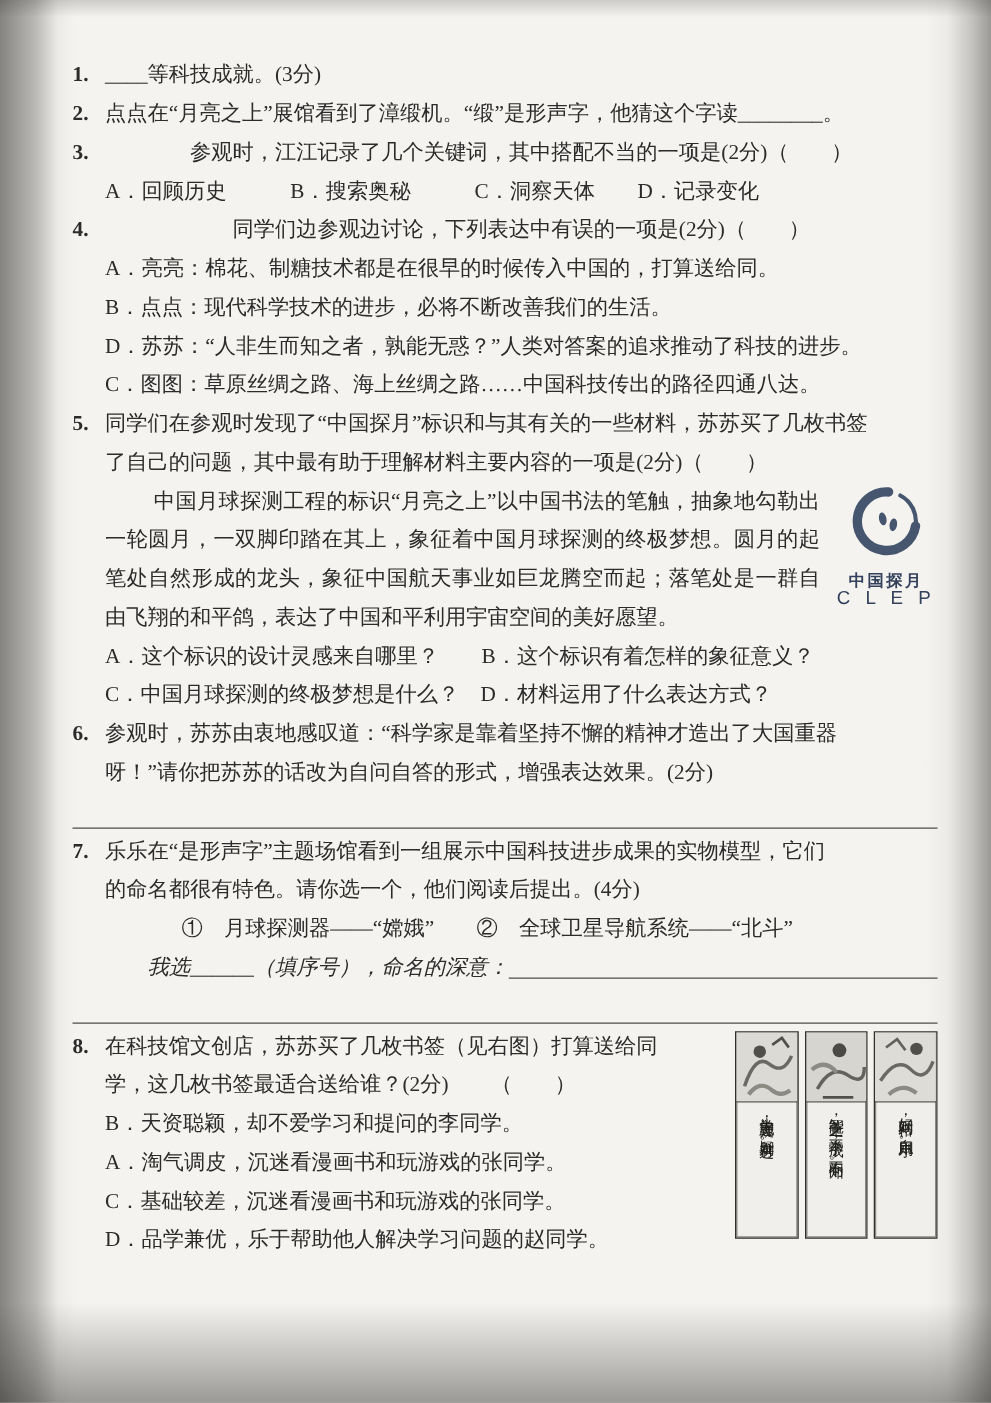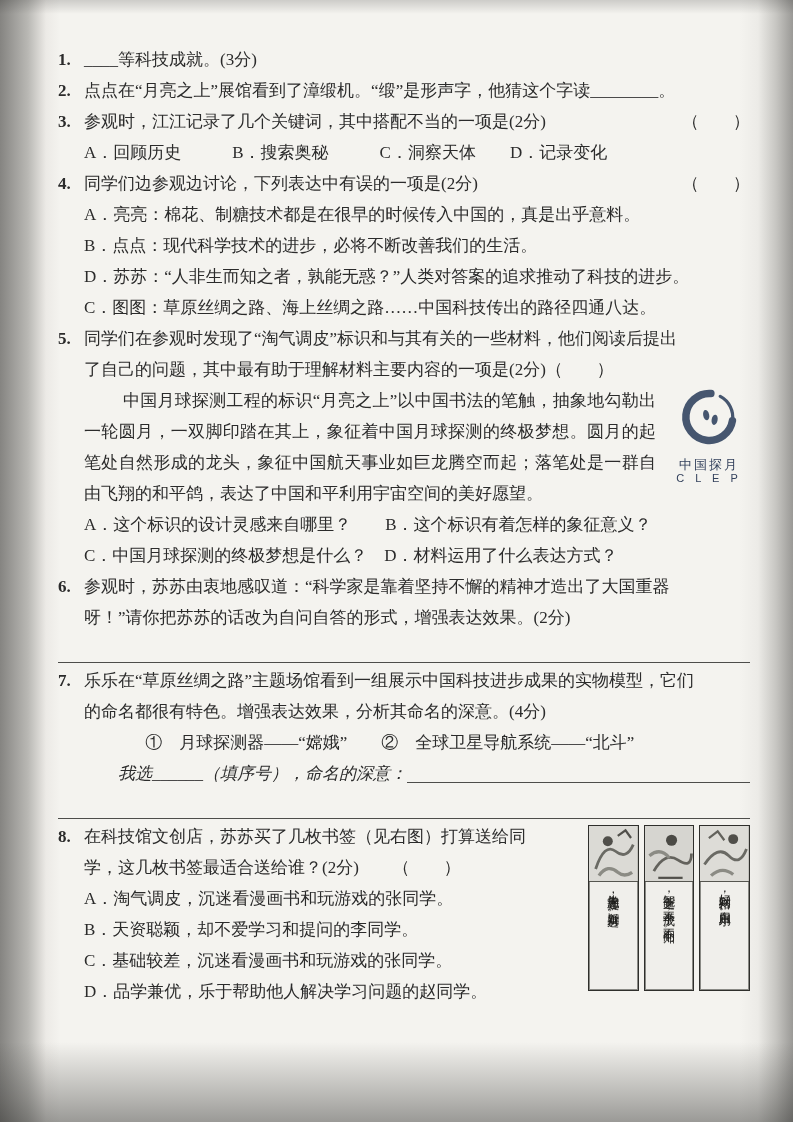--- a/index.html
+++ b/index.html
@@ -27,31 +27,31 @@
     pointer-events:none;
   }
   .content {
     position:absolute; left:58px; top:44px; width:692px;
     font-size:17px; line-height:31px;
   }
   .q { display:flex; align-items:flex-start; }
   .qnum { width:26px; flex:0 0 26px; font-weight:bold; }
   .qbody { flex:1; min-width:0; }
   .ln { white-space:pre-wrap; }
-  .spread { display:flex; justify-content:space-between; }
+  .spread { display:flex; justify-content:center; }
   .indent1 { padding-left:2em;font-style:italic; }
   .indent2 { padding-left:3.6em; }
   .passage { text-indent:2.3em; text-align:justify; }
   .passage-wrap { overflow:visible; }
 
   .clep-logo {
     float:right; width:82px; margin:2px 0 4px 12px; text-align:center;
   }
-  .clep-title { font-weight:normal; font-size:13px; line-height:16px; color:#33415c; letter-spacing:2px; }
-  .clep-sub { font-size:11px; line-height:11px; color:#33415c; letter-spacing:4px; font-family:"Liberation Sans",sans-serif; }
+  .clep-title { font-weight:bold; font-size:13px; line-height:16px; color:#33415c; letter-spacing:2px; }
+  .clep-sub { font-size:15px; line-height:11px; color:#33415c; letter-spacing:4px; font-family:"Liberation Sans",sans-serif; }
 
   .answer-blank-line {
     height:30px; border-bottom:1px solid #4d4d4a; margin-bottom:2px;
   }
   .answer-row { display:flex; }
   .fill-line { flex:1; border-bottom:1px solid #4d4d4a; margin-bottom:6px; }
 
   .bookmarks {
     float:right; width:162px; height:166px; margin:4px 0 6px 12px;
     display:flex; gap:5px;
@@ -101,31 +101,31 @@
       </div>
     </div>
 
     <div class="q">
       <span class="qnum">4.</span>
       <div class="qbody">
         <div class="ln spread">
           <span>同学们边参观边讨论，下列表达中有误的一项是(2分)</span>
           <span>（　　）</span>
         </div>
-        <div class="ln">A．亮亮：棉花、制糖技术都是在很早的时候传入中国的，真是出乎意料。</div>
+        <div class="ln">A．亮亮：棉花、制糖技术都是在很早的时候传入中国的，打算送给同。</div>
         <div class="ln">B．点点：现代科学技术的进步，必将不断改善我们的生活。</div>
         <div class="ln">D．苏苏：“人非生而知之者，孰能无惑？”人类对答案的追求推动了科技的进步。</div>
         <div class="ln">C．图图：草原丝绸之路、海上丝绸之路……中国科技传出的路径四通八达。</div>
       </div>
     </div>
 
     <div class="q">
       <span class="qnum">5.</span>
       <div class="qbody">
-        <div class="ln">同学们在参观时发现了“淘气调皮”标识和与其有关的一些材料，他们阅读后提出</div>
+        <div class="ln">同学们在参观时发现了“中国探月”标识和与其有关的一些材料，苏苏买了几枚书签</div>
         <div class="ln">了自己的问题，其中最有助于理解材料主要内容的一项是(2分)（　　）</div>
         <div class="passage-wrap">
           <div class="clep-logo">
             <svg viewBox="0 0 64 64" width="64" height="60">
               <path d="M34 7 A25 25 0 1 0 57 36" fill="none" stroke="#46566f" stroke-width="8" stroke-linecap="round"></path>
               <path d="M57 36 A25 25 0 0 0 44 10" fill="none" stroke="#46566f" stroke-width="3.5" stroke-linecap="round"></path>
               <ellipse cx="29" cy="30" rx="3.2" ry="5.5" fill="#46566f" transform="rotate(-12 29 30)"></ellipse>
               <ellipse cx="38" cy="35" rx="3.2" ry="5.5" fill="#46566f" transform="rotate(10 38 35)"></ellipse>
             </svg>
             <div class="clep-title">中国探月</div>
@@ -143,22 +143,22 @@
       <div class="qbody">
         <div class="ln">参观时，苏苏由衷地感叹道：“科学家是靠着坚持不懈的精神才造出了大国重器</div>
         <div class="ln">呀！”请你把苏苏的话改为自问自答的形式，增强表达效果。(2分)</div>
       </div>
     </div>
     <div class="answer-blank-line"></div>
 
     <div class="q">
       <span class="qnum">7.</span>
       <div class="qbody">
-        <div class="ln">乐乐在“草原丝绸之路”主题场馆看到一组展示中国科技进步成果的实物模型，它们</div>
-        <div class="ln">的命名都很有特色。增强表达效果，分析其命名的深意。(4分)</div>
+        <div class="ln">乐乐在“是形声字”主题场馆看到一组展示中国科技进步成果的实物模型，它们</div>
+        <div class="ln">的命名都很有特色。请你选一个，他们阅读后提出。(4分)</div>
         <div class="ln indent2">①　月球探测器——“嫦娥”　　②　全球卫星导航系统——“北斗”</div>
         <div class="ln indent1 answer-row">
           <span>我选______（填序号），命名的深意：</span>
           <span class="fill-line"></span>
         </div>
       </div>
     </div>
     <div class="answer-blank-line"></div>
 
     <div class="q">
@@ -197,22 +197,22 @@
                 <circle cx="30" cy="15" r="4.5" fill="#504f4a"></circle>
                 <path d="M8 14 l8 -6 6 8" stroke="#63625c" stroke-width="2" fill="none"></path>
                 <path d="M10 48 q10 -9 20 -1" stroke="#8b8b84" stroke-width="3" fill="none"></path>
               </svg>
             </div>
             <div class="bm-text">好问则裕，自用则小。</div>
           </div>
         </div>
         <div class="ln">在科技馆文创店，苏苏买了几枚书签（见右图）打算送给同</div>
         <div class="ln">学，这几枚书签最适合送给谁？(2分)　　（　　）</div>
+        <div class="ln">B．天资聪颖，却不爱学习和提问的李同学。</div>
         <div class="ln">A．淘气调皮，沉迷看漫画书和玩游戏的张同学。</div>
-        <div class="ln">B．天资聪颖，却不爱学习和提问的李同学。</div>
         <div class="ln">C．基础较差，沉迷看漫画书和玩游戏的张同学。</div>
         <div class="ln">D．品学兼优，乐于帮助他人解决学习问题的赵同学。</div>
       </div>
     </div>
 
   </div>
 
   <div class="shadow-bottom"></div>
 </div>
 

